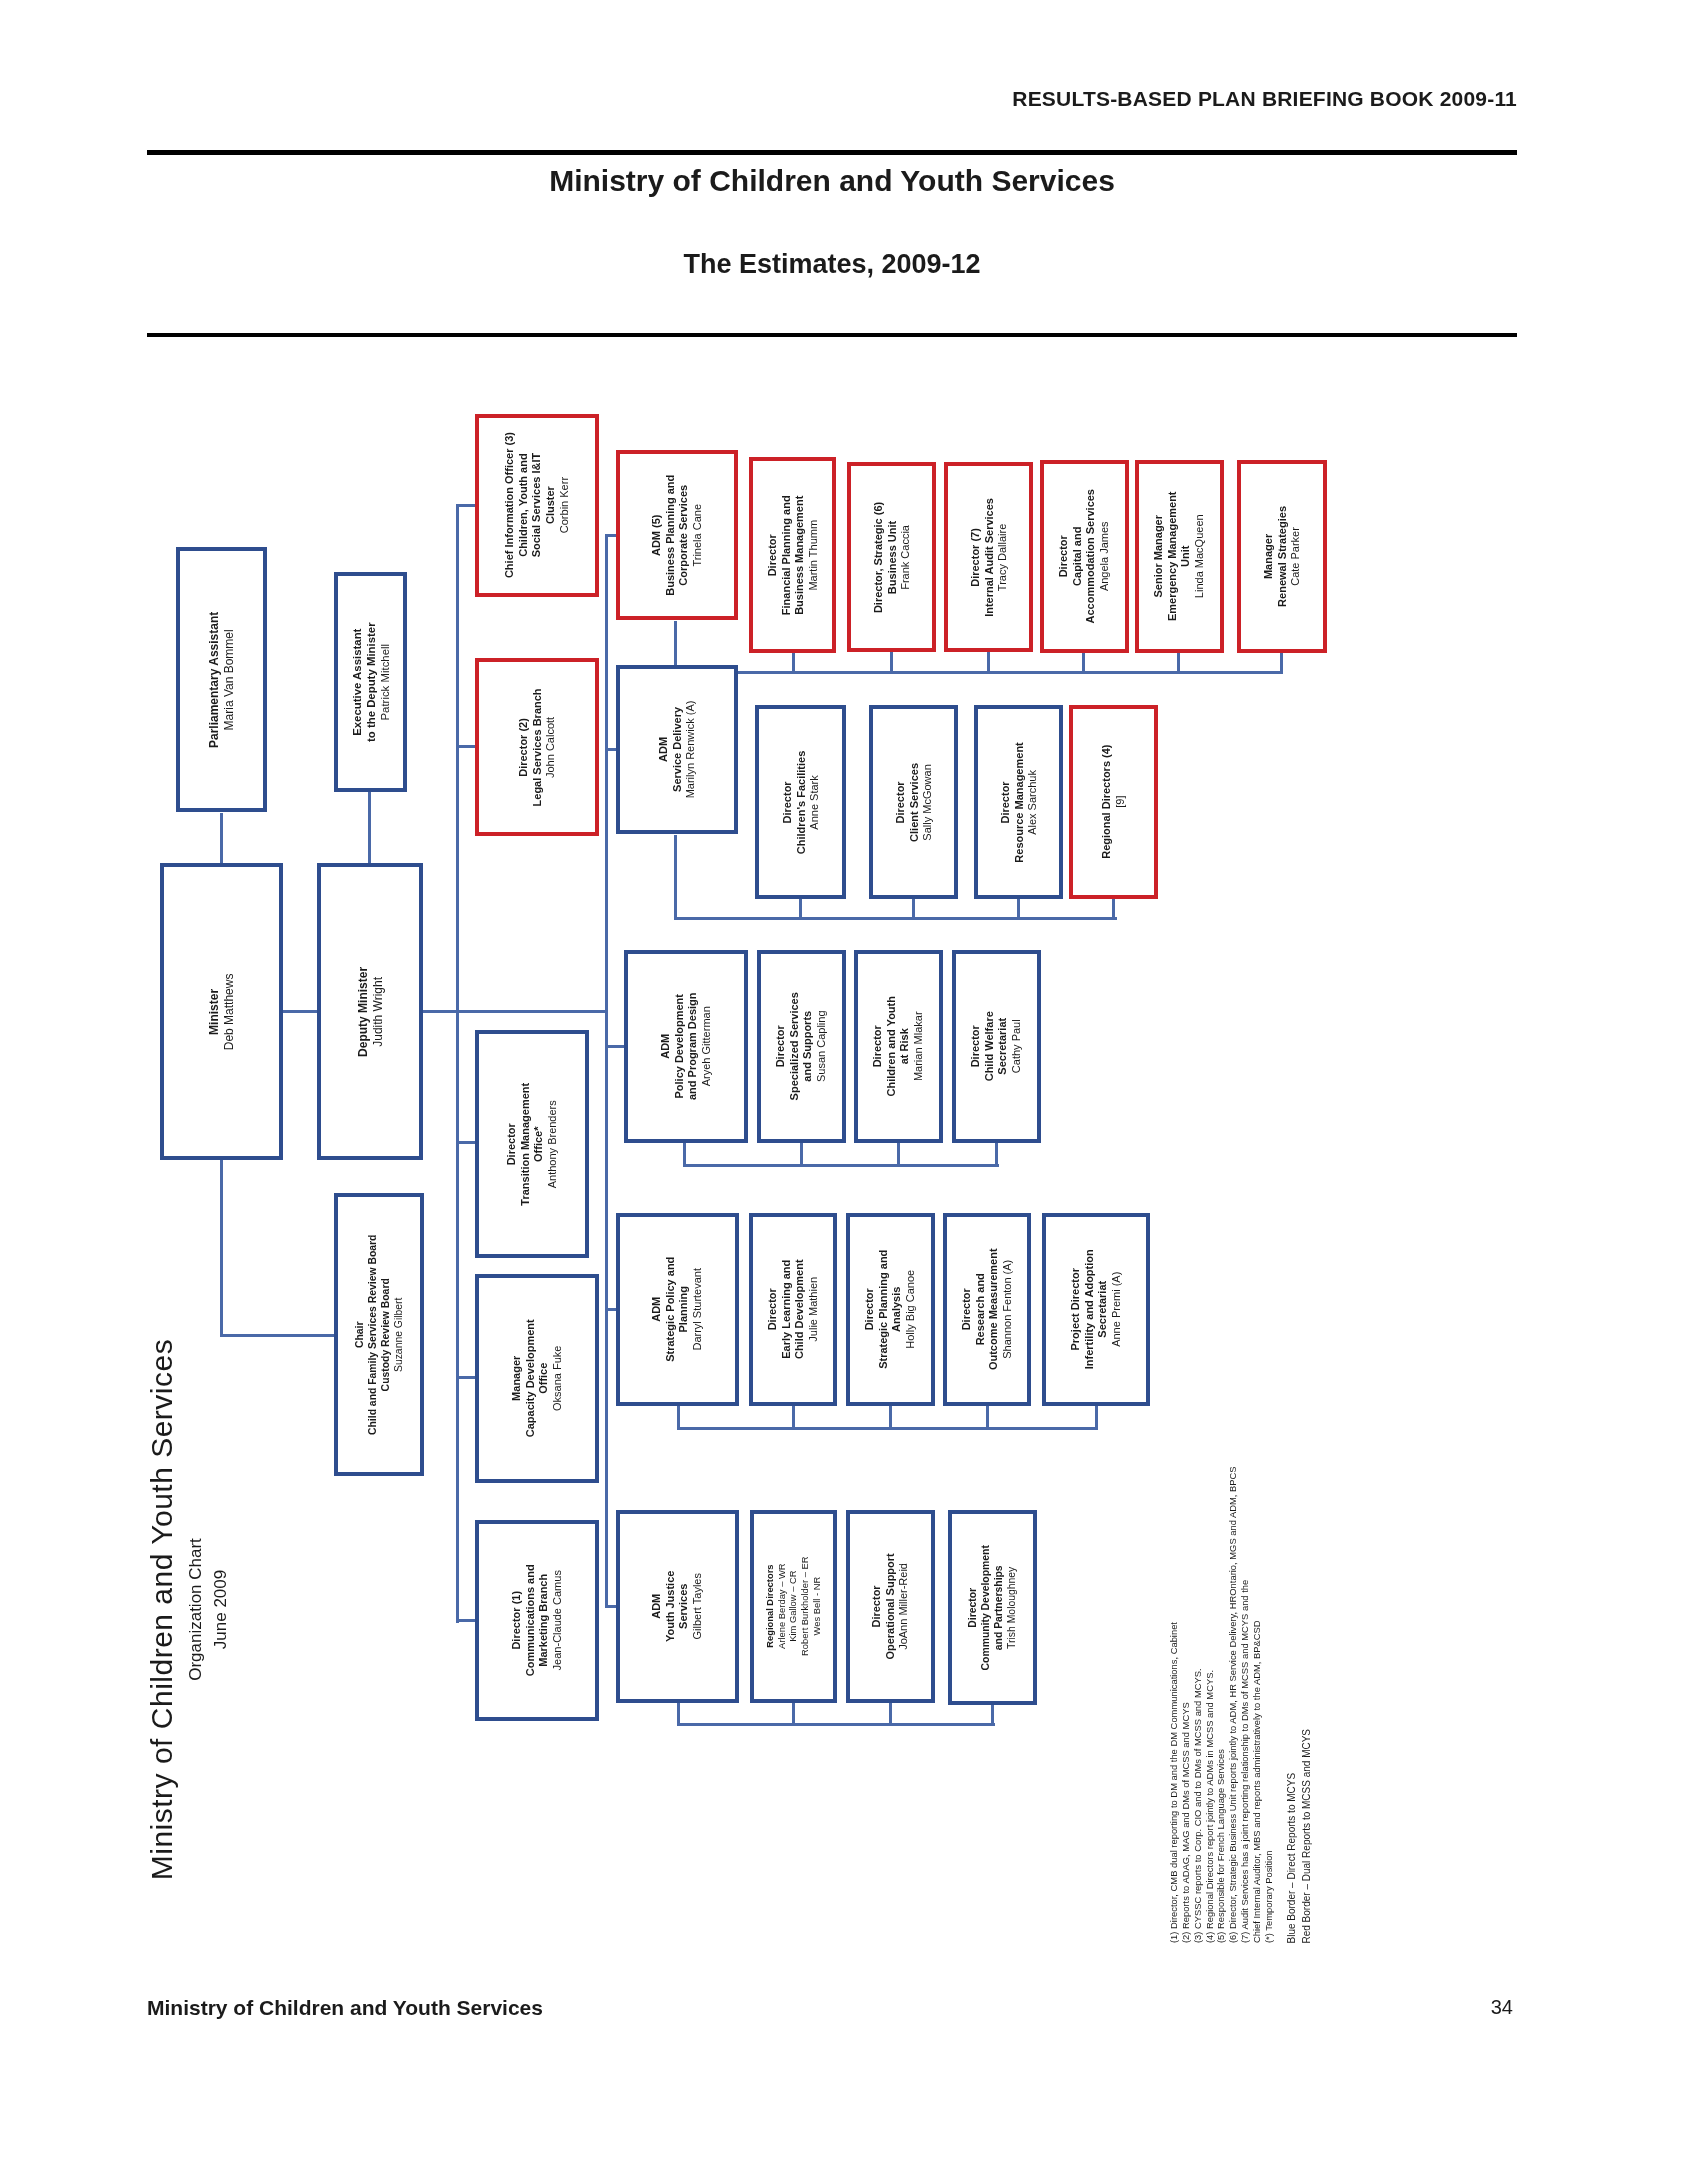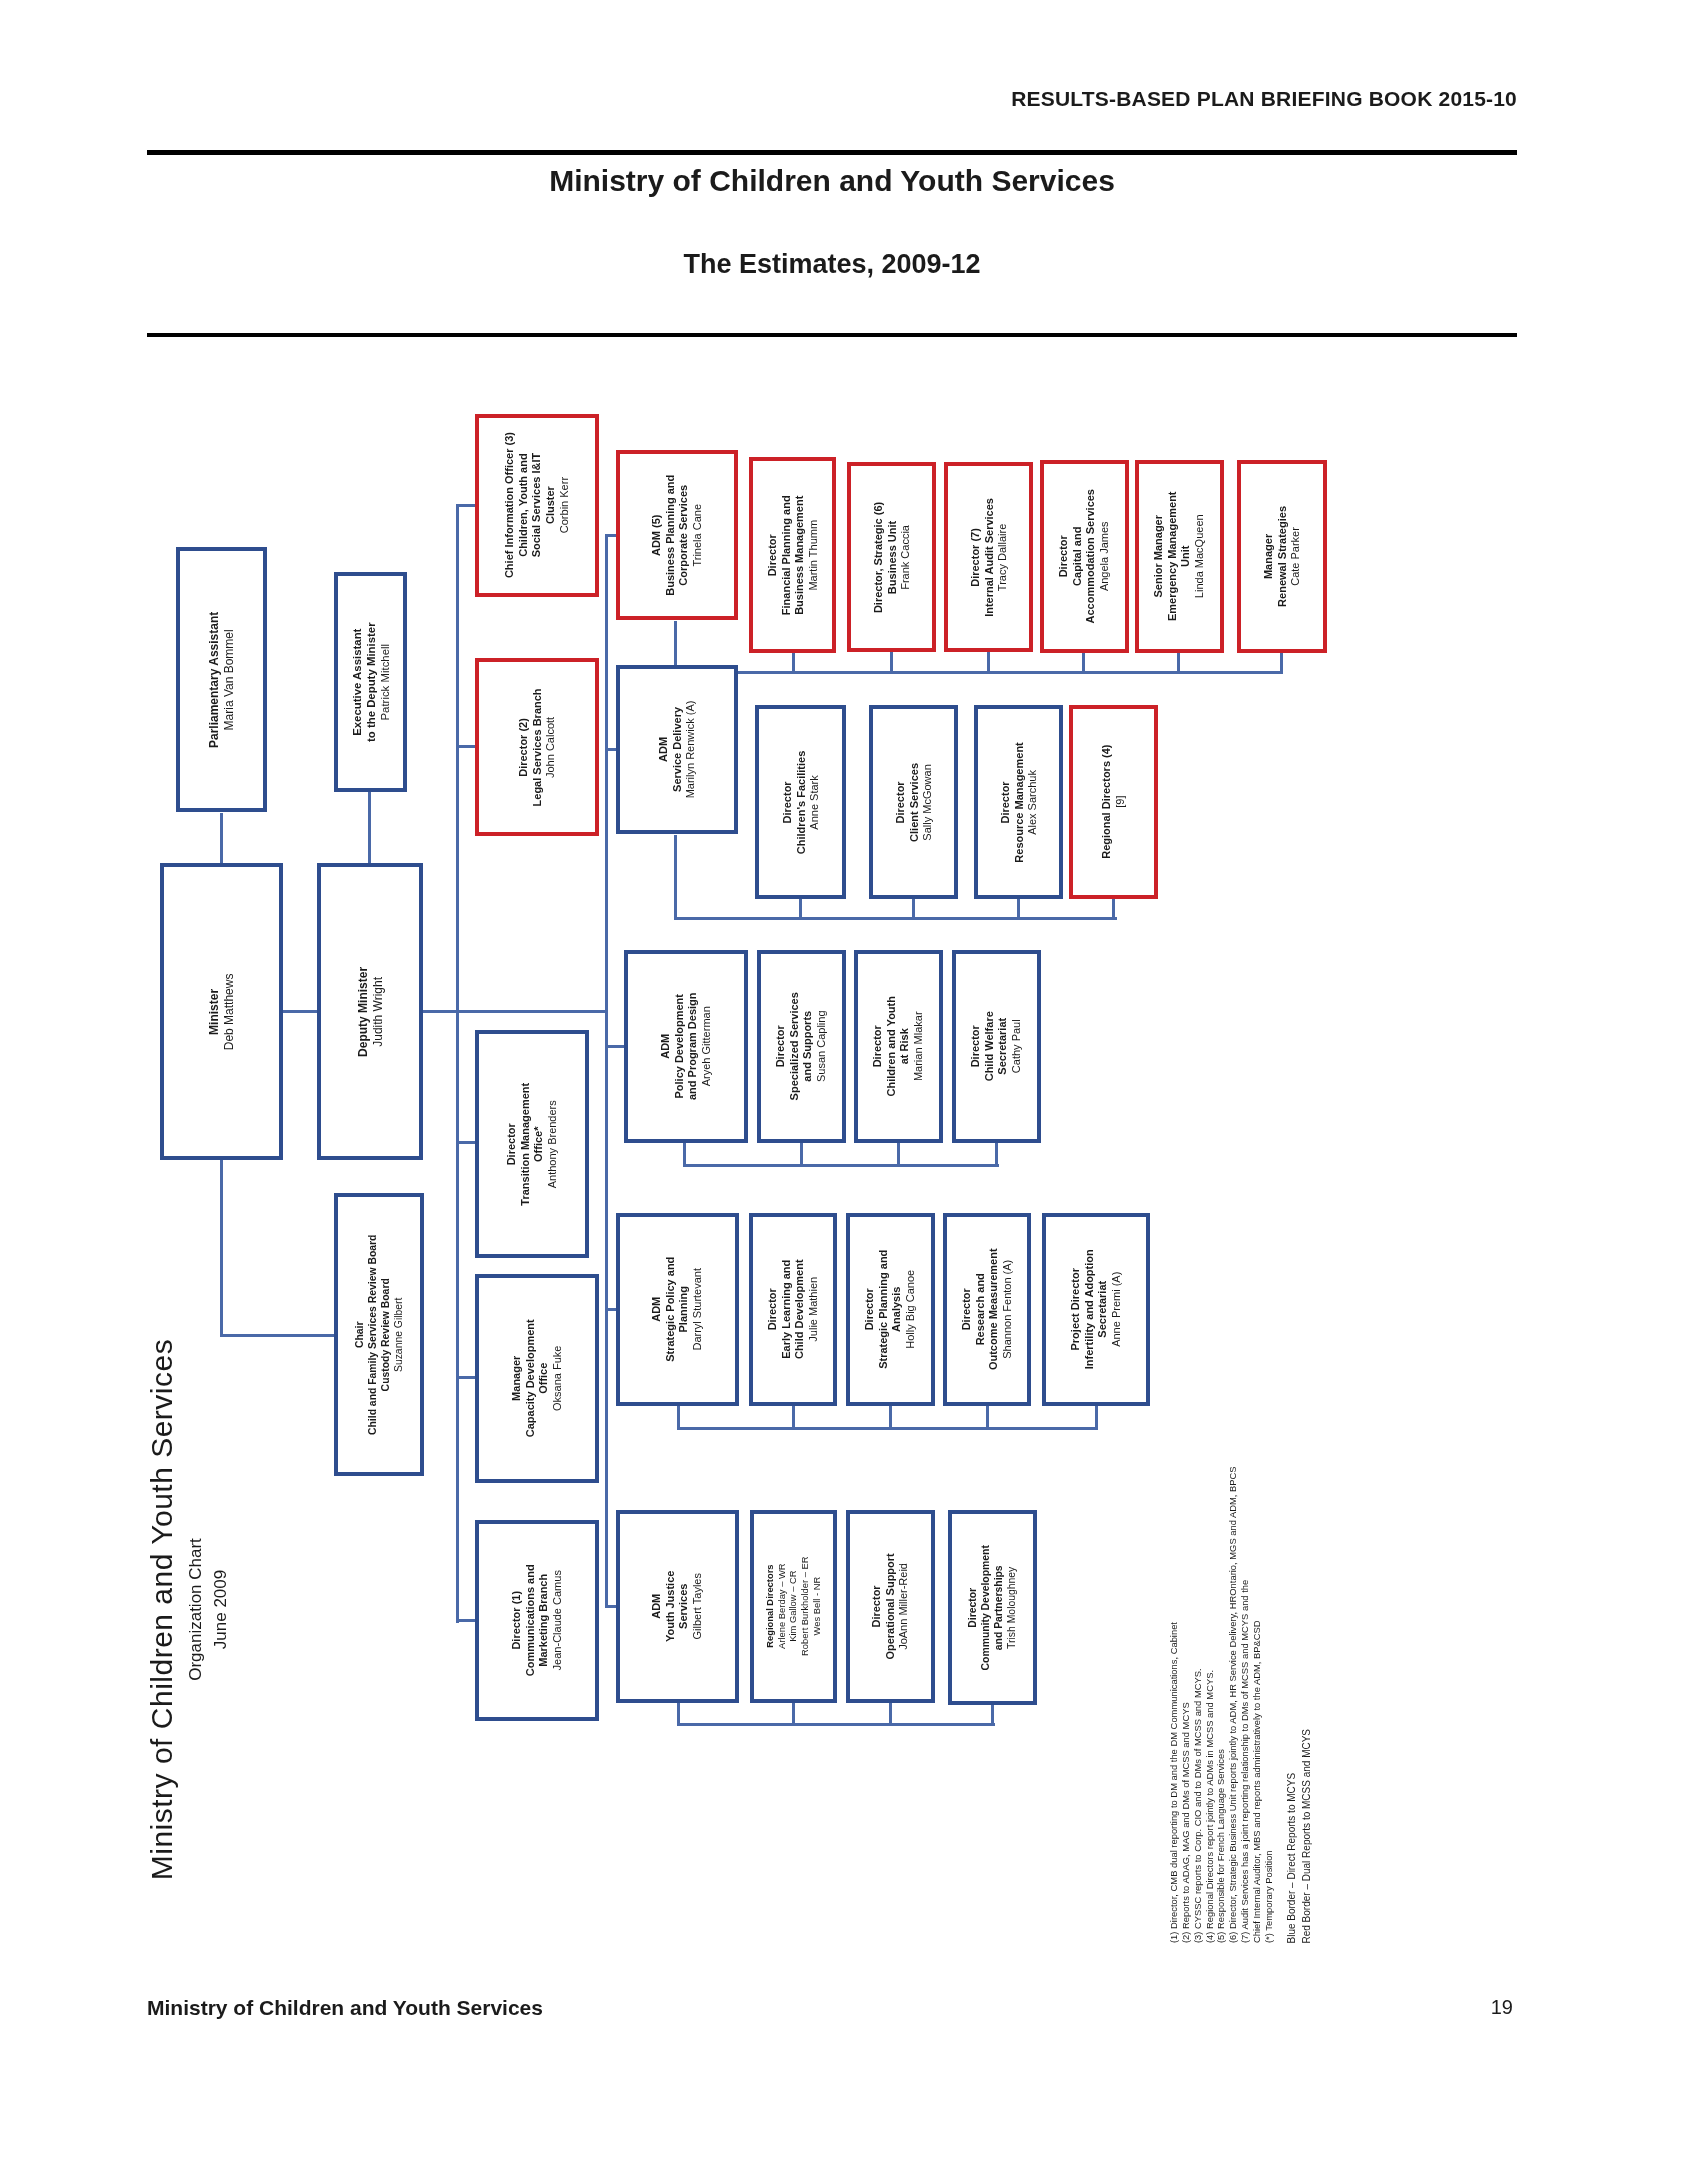--- a/index.html
+++ b/index.html
@@ -30,21 +30,21 @@
   .vin{transform:rotate(-90deg);flex:none;}
   .side-big{font-size:30px;letter-spacing:0.5px;white-space:nowrap;}
   .side-mid{font-size:17px;margin-top:7px;white-space:nowrap;}
   .side-sml{font-size:17px;margin-top:5px;white-space:nowrap;}
   .fnline{font-size:9.4px;line-height:1.26;white-space:nowrap;text-align:left;}
   .lgline{font-size:10px;line-height:1.45;white-space:nowrap;text-align:left;}
 </style>
 </head>
 <body>
 
-<div class="hdr-right">RESULTS-BASED PLAN BRIEFING BOOK 2015-10</div>
+<div class="hdr-right">RESULTS-BASED PLAN BRIEFING BOOK 2009-11</div>
 <div class="rule" style="left:147px;top:150px;width:1370px;height:5px;"></div>
 <div class="doc-title t1">Ministry of Children and Youth Services</div>
 <div class="doc-title t2">The Estimates, 2009-12</div>
 <div class="rule" style="left:147px;top:333px;width:1370px;height:4px;"></div>
 
 <div id="stage">
     <div class="conn" style="left: 220px; top: 813px; width: 3px; height: 50px;"></div>
     <div class="conn" style="left: 368px; top: 792px; width: 3px; height: 71px;"></div>
     <div class="conn" style="left: 283px; top: 1010px; width: 34px; height: 3px;"></div>
     <div class="conn" style="left: 423px; top: 1010px; width: 185px; height: 3px;"></div>
@@ -380,14 +380,14 @@
     </div>
 </div>
 <div class="vwrap" style="left:1281px;top:1661px;width:38px;height:285px;">
   <div class="vin" id="lgbox" style="width:279px;height:32px;">
       <div class="lgline">Blue Border – Direct Reports to MCYS</div>
       <div class="lgline">Red Border – Dual Reports to MCSS and MCYS</div>
     </div>
 </div>
 
 <div class="footer-left">Ministry of Children and Youth Services</div>
-<div class="footer-page">19</div>
+<div class="footer-page">34</div>
 
 
 </body></html>

